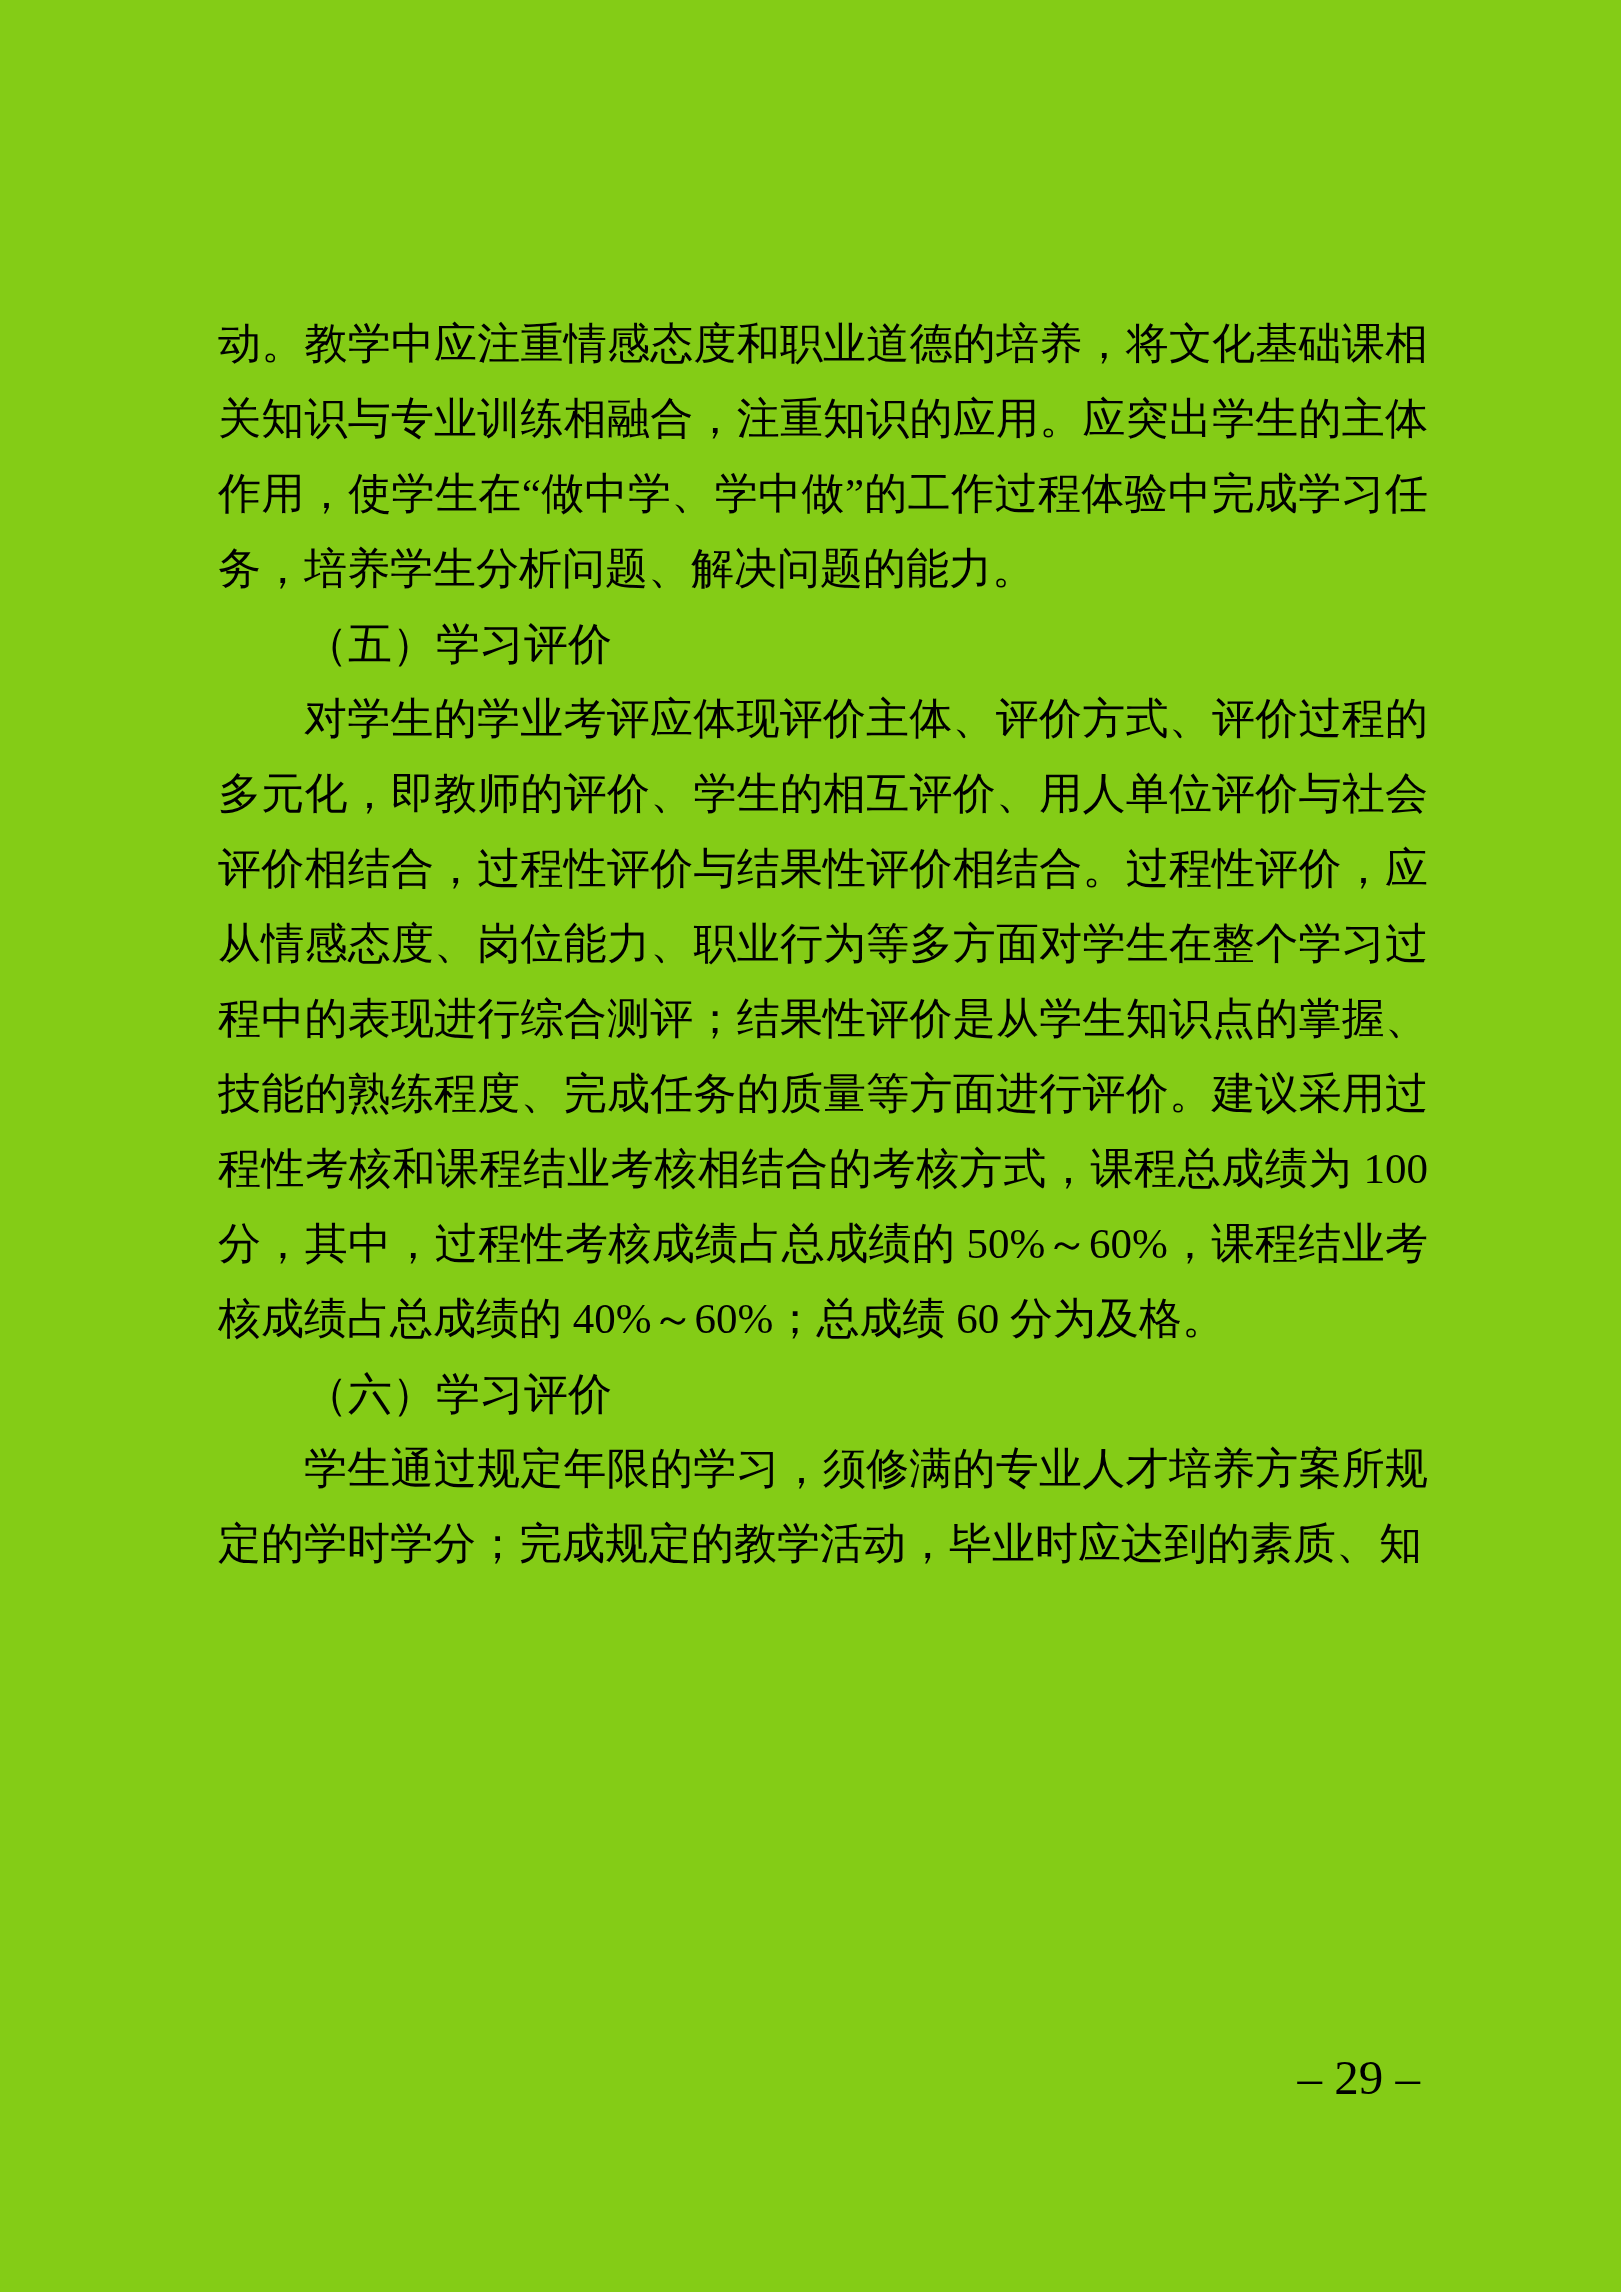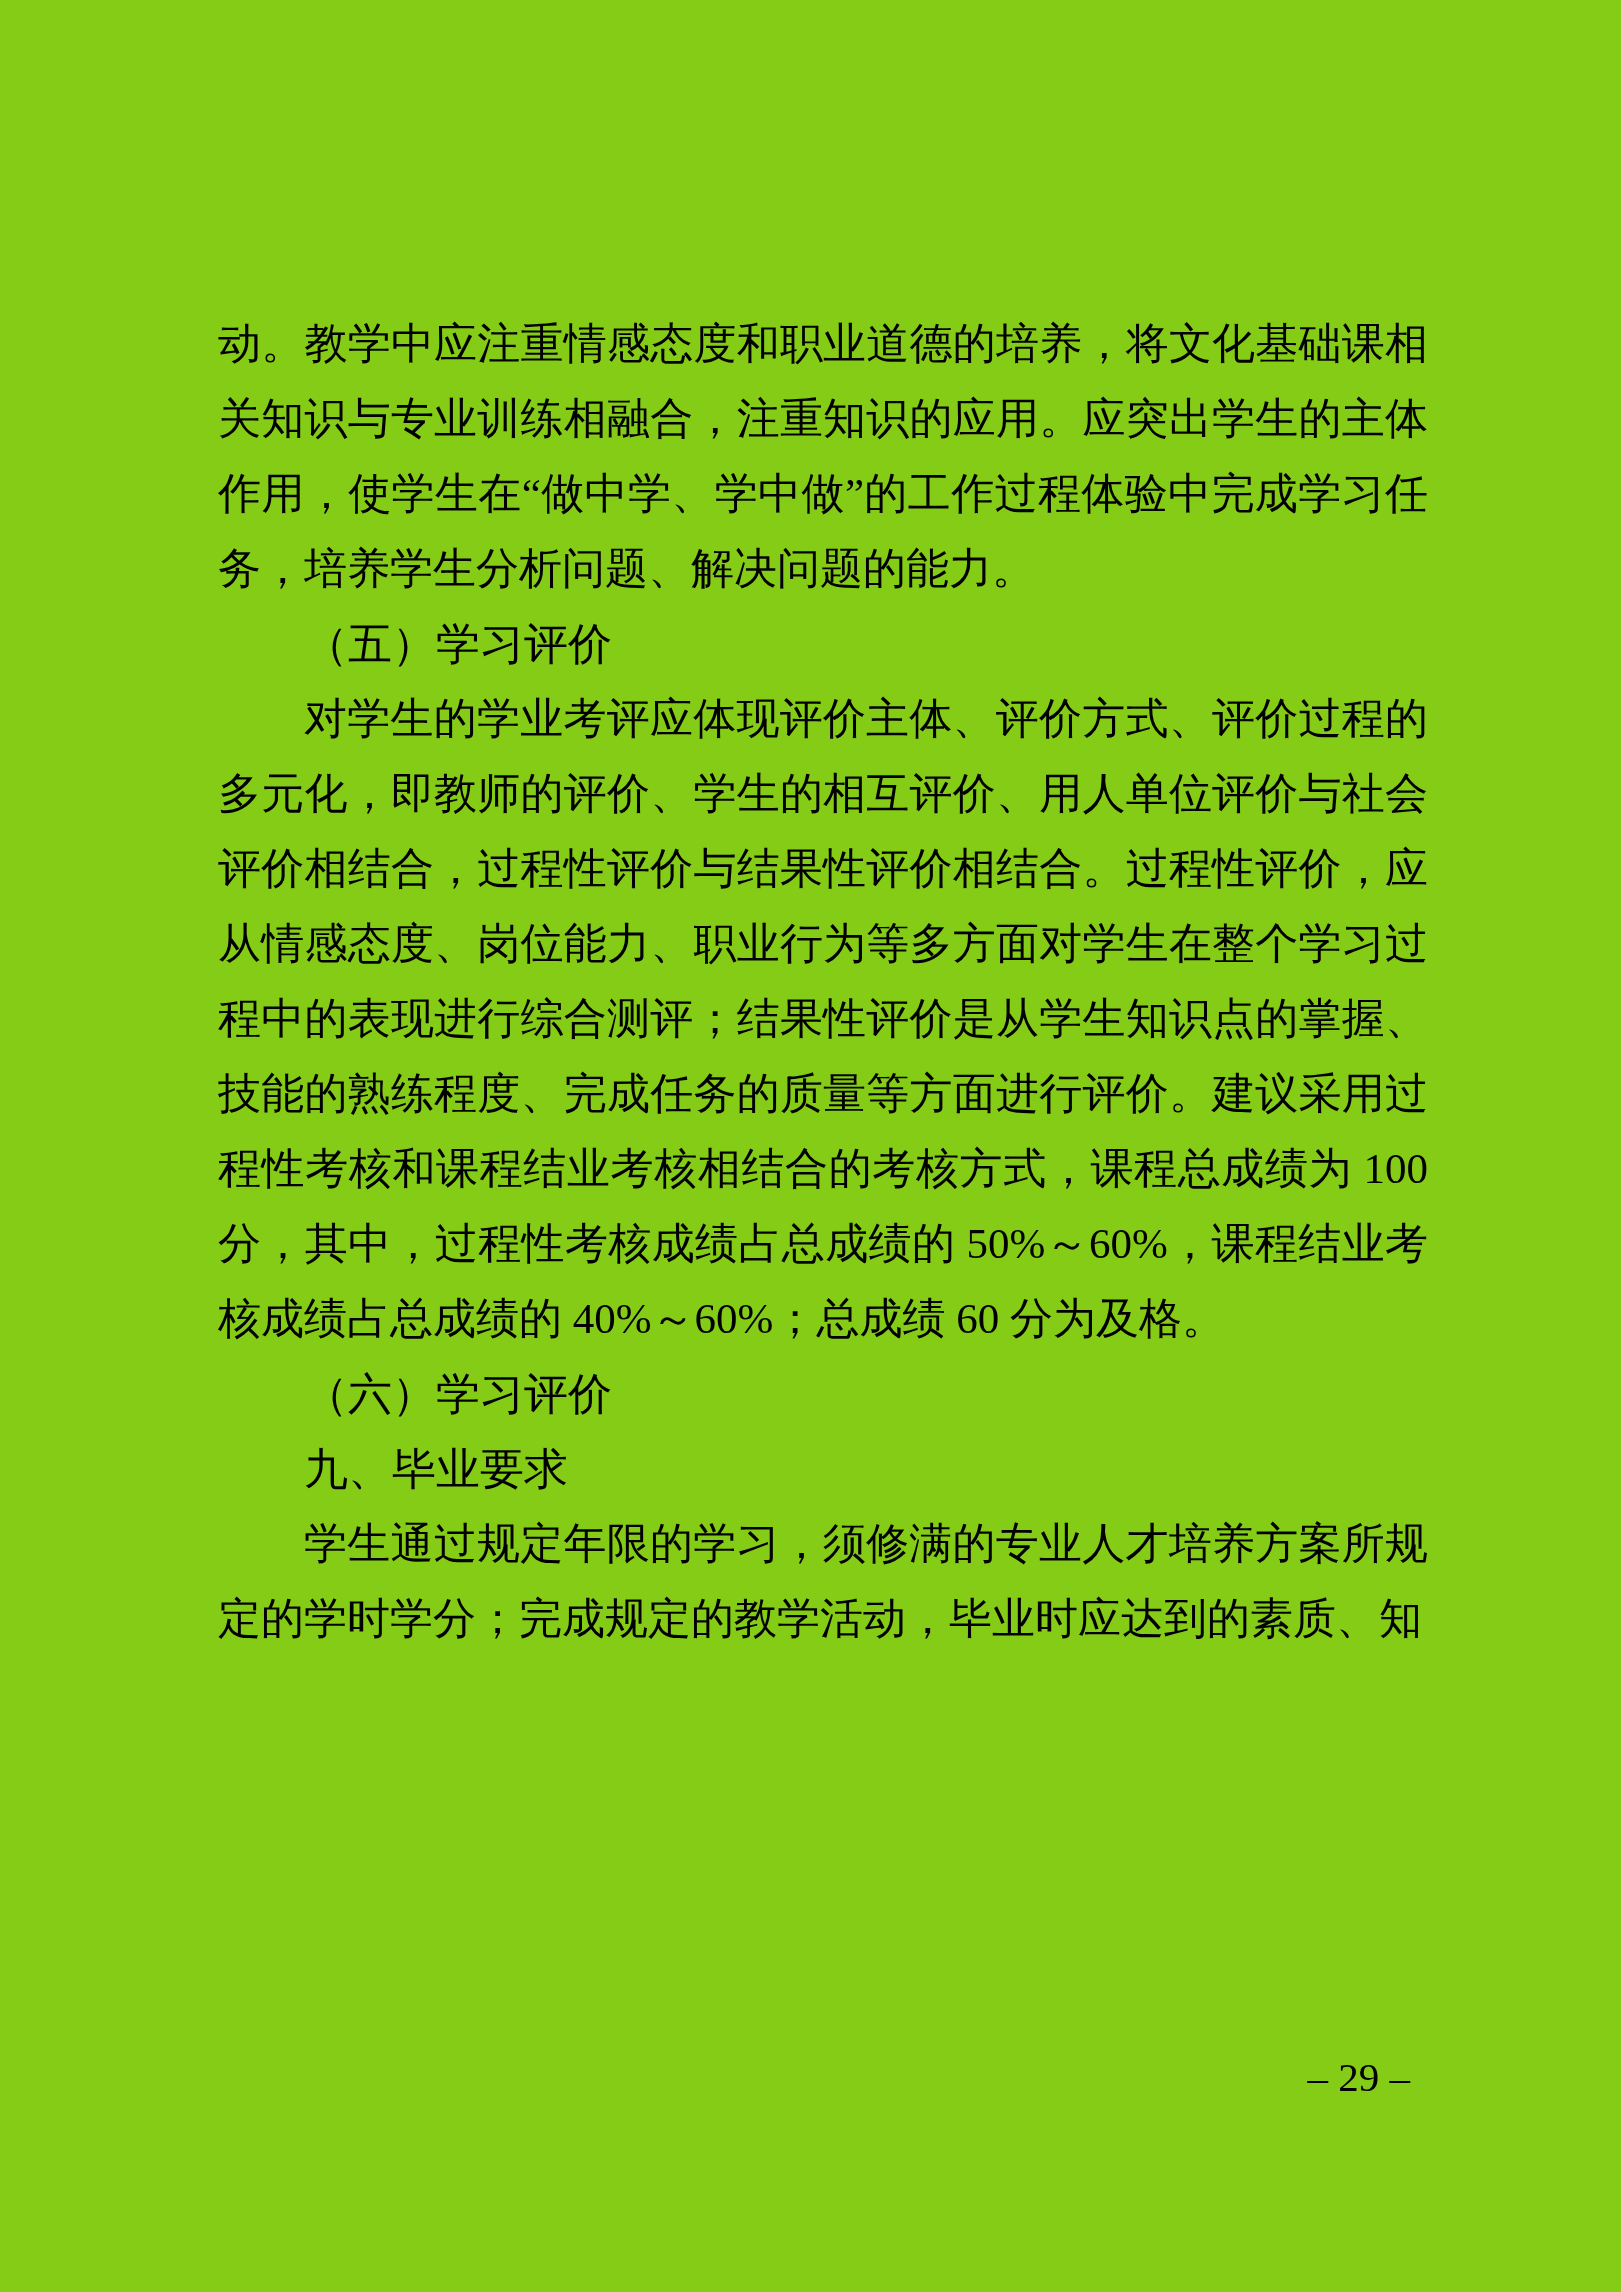--- a/index.html
+++ b/index.html
@@ -40,35 +40,34 @@
   .text-block p.heading {
     font-family: "Liberation Sans", "DejaVu Sans", sans-serif;
     font-weight: 400;
     font-size: 44px;
     text-indent: 86px;
     text-align: left;
   }
   .page-number {
     position: absolute;
     top: 2054px;
-    right: 211px;
+    right: 201px;
     font-family: "Liberation Serif", "DejaVu Serif", serif;
-    font-size: 41px;
+    font-size: 49px;
     line-height: 47px;
     color: #000000;
     white-space: pre;
   }
 </style>
 </head>
 <body>
 
 <div class="page">
   <div class="text-block">
       <p class="body flush">动。教学中应注重情感态度和职业道德的培养，将文化基础课相关知识与专业训练相融合，注重知识的应用。应突出学生的主体作用，使学生在“做中学、学中做”的工作过程体验中完成学习任务，培养学生分析问题、解决问题的能力。</p>
       <p class="heading">（五）学习评价</p>
       <p class="body indented">对学生的学业考评应体现评价主体、评价方式、评价过程的多元化，即教师的评价、学生的相互评价、用人单位评价与社会评价相结合，过程性评价与结果性评价相结合。过程性评价，应从情感态度、岗位能力、职业行为等多方面对学生在整个学习过程中的表现进行综合测评；结果性评价是从学生知识点的掌握、技能的熟练程度、完成任务的质量等方面进行评价。建议采用过程性考核和课程结业考核相结合的考核方式，课程总成绩为 100 分，其中，过程性考核成绩占总成绩的 50%～60%，课程结业考核成绩占总成绩的 40%～60%；总成绩 60 分为及格。</p>
       <p class="heading">（六）学习评价</p>
-      <p class="heading">九、毕业要求</p>
       <p class="body indented">学生通过规定年限的学习，须修满的专业人才培养方案所规定的学时学分；完成规定的教学活动，毕业时应达到的素质、知</p>
     </div>
   <div class="page-number">– 29 –</div>
 </div>
 
 
 </body></html>

